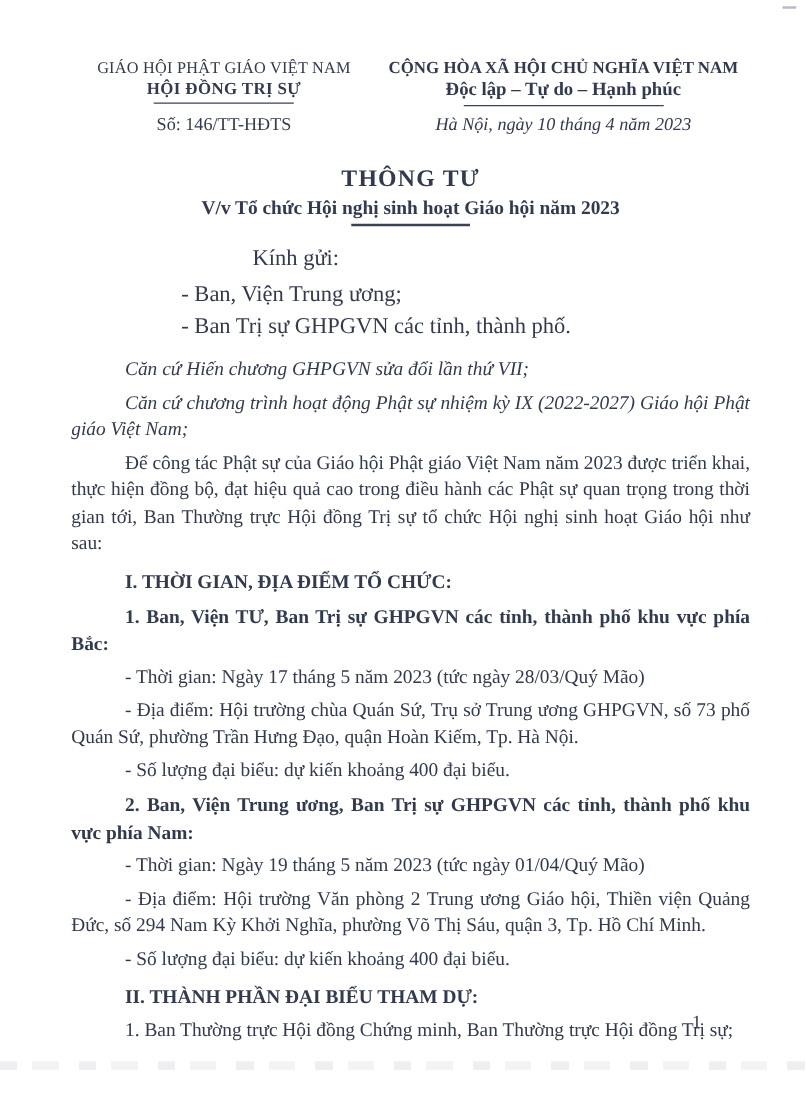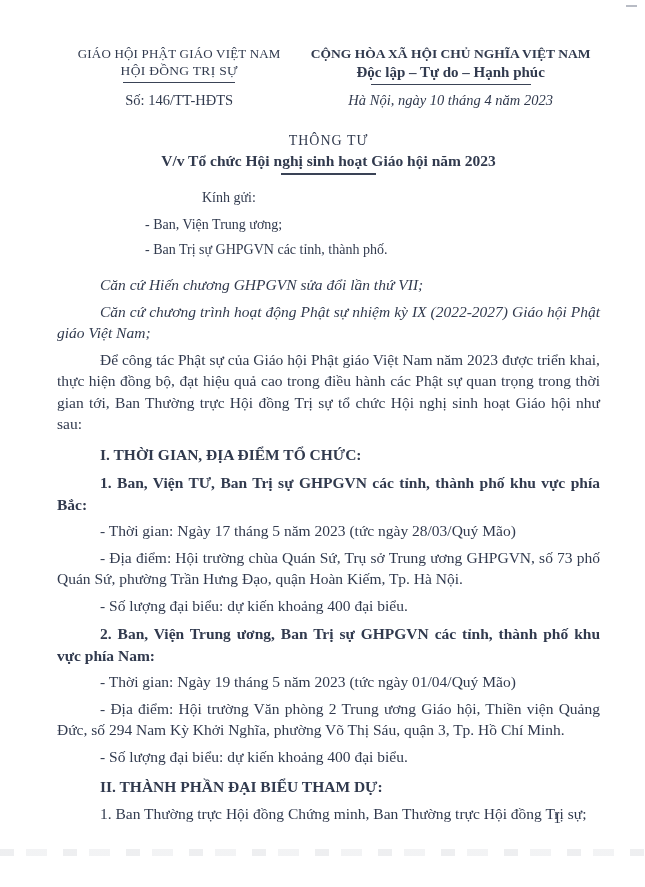--- a/index.html
+++ b/index.html
@@ -14,37 +14,37 @@
     width: 645px; height: 856px;
     padding: 46px 45px 0 57px;
     position: relative;
   }
 
   
   .header { display: flex; width: 100%; }
   .header-left { width: 45%; text-align: center; }
   .header-right { width: 55%; text-align: center; }
   .org-name { font-size: 13px; letter-spacing: .2px; white-space: nowrap; }
-  .council { font-size: 13.5px; font-weight: normal; letter-spacing: .3px; margin-top: 1px; }
+  .council { font-size: 13.5px; font-weight: bold; letter-spacing: .3px; margin-top: 1px; }
   .rule { border-top: 1.6px solid #3a4356; margin: 3px auto 0 auto; }
   .rule-left { width: 112px; }
   .rule-right { width: 160px; }
   .doc-number { font-size: 14.5px; margin-top: 9px; font-family: Liberation Serif, serif; }
   .country { font-size: 13.5px; font-weight: bold; white-space: nowrap; }
   .motto { font-size: 15px; font-weight: bold; margin-top: 2px; text-align: center; }
   .place-date { font-size: 14.5px; font-style: italic; margin-top: 7px; }
 
   
   .title-block { text-align: center; margin-top: 24px; }
-  .doc-title { font-size: 14px; font-weight: normal; letter-spacing: 1px; }
+  .doc-title { font-size: 19px; font-weight: bold; letter-spacing: 1px; }
   .doc-subject { font-size: 15.5px; font-weight: bold; margin-top: 3px; }
   .rule-title { width: 95px; border-top: 2px solid #3a4356; margin-top: 3px; }
 
   
-  .salutation { margin-top: 15px; font-size: 14px; }
+  .salutation { margin-top: 15px; font-size: 18px; }
   .salutation-label { margin-left: 145px; }
   .recipients { margin-left: 88px; margin-top: 6px; line-height: 25px; }
 
   
   .bodytext { margin-top: 12px; font-size: 15.5px; line-height: 21.5px; }
   p { text-align: justify; text-indent: 43px; margin-top: 5px; }
   p.preamble { font-style: italic; }
   p.heading { font-weight: bold; margin-top: 9px; }
   p.subheading { font-weight: bold; margin-top: 7px; }
   p.first { margin-top: 0; }

